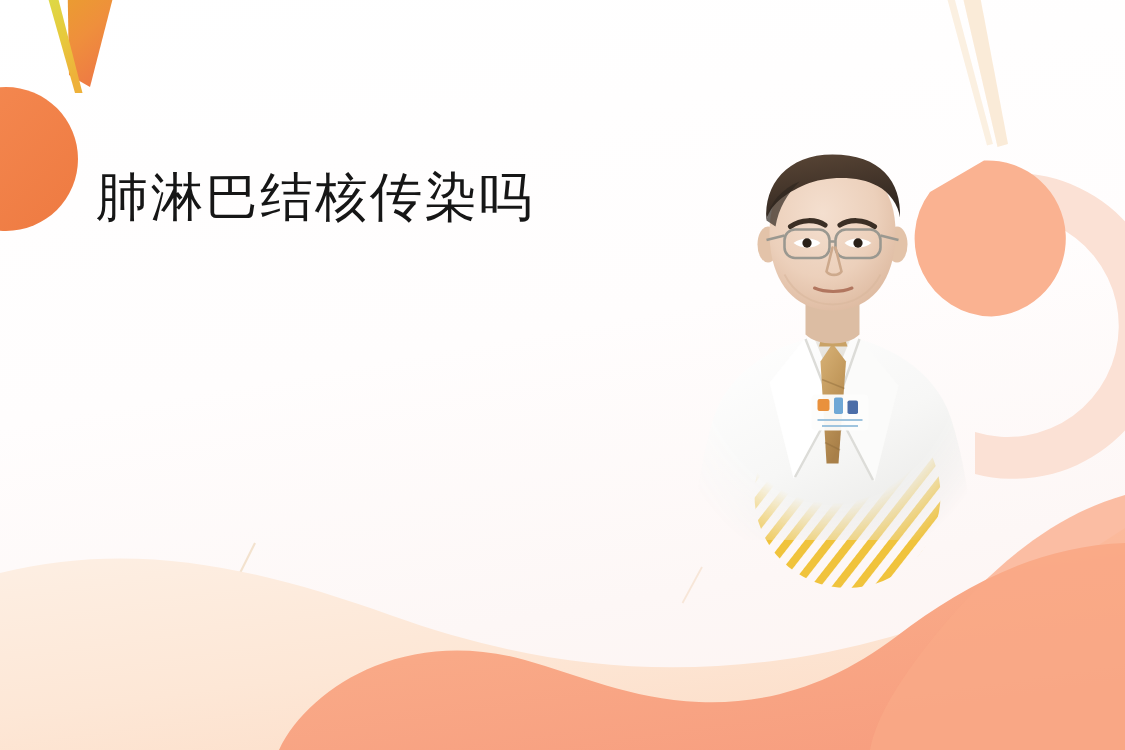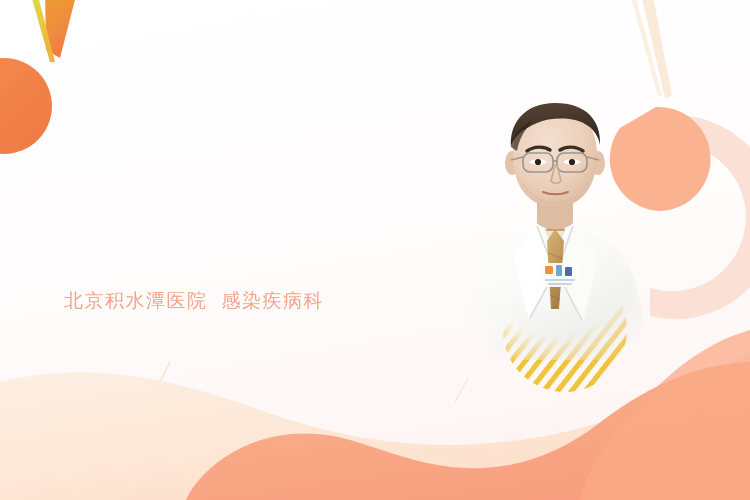--- a/index.html
+++ b/index.html
@@ -295,19 +295,19 @@
                C 220 456 196 478 186 500
                L 750 500 Z" fill="url(#wSalmon)"></path>
 
       <path d="M 750 330
                C 700 344 660 380 628 418
                C 600 452 584 478 580 500
                L 750 500 Z" fill="#f9a987" opacity="0.75"></path>
     </svg>
   </div>
 
-
-
-  <div id="affil-line">
-    <span id="hospital">北京积水潭医院</span><span id="department">感染疾病科</span>
-  </div>
+  <div id="text-block">
+    <h1 id="page-title">肺淋巴结核传染吗</h1>
+  </div>
+
+
 
 </div>
 
 </body></html>

